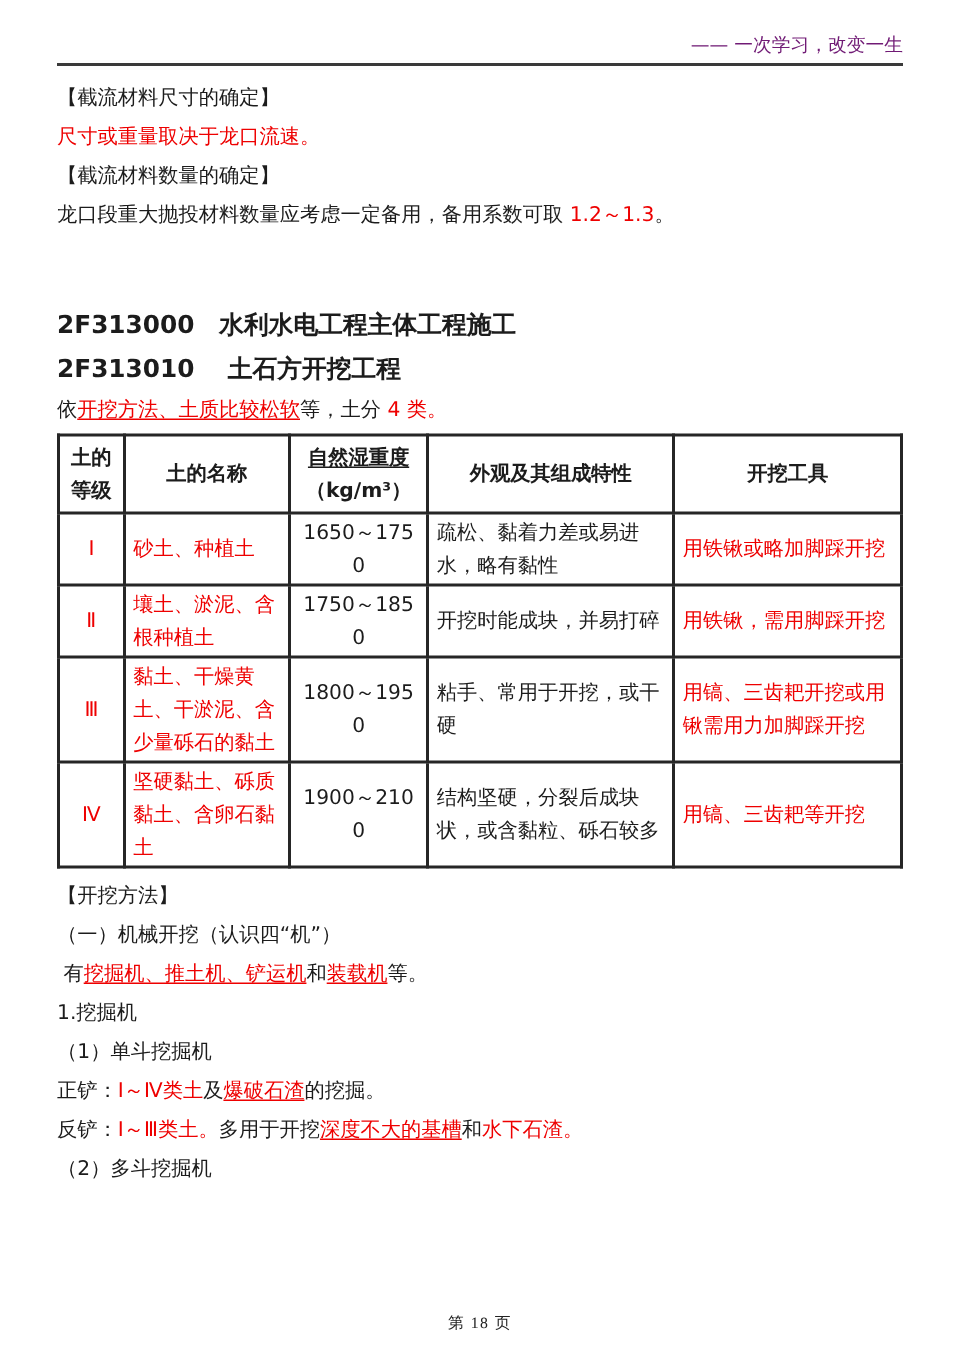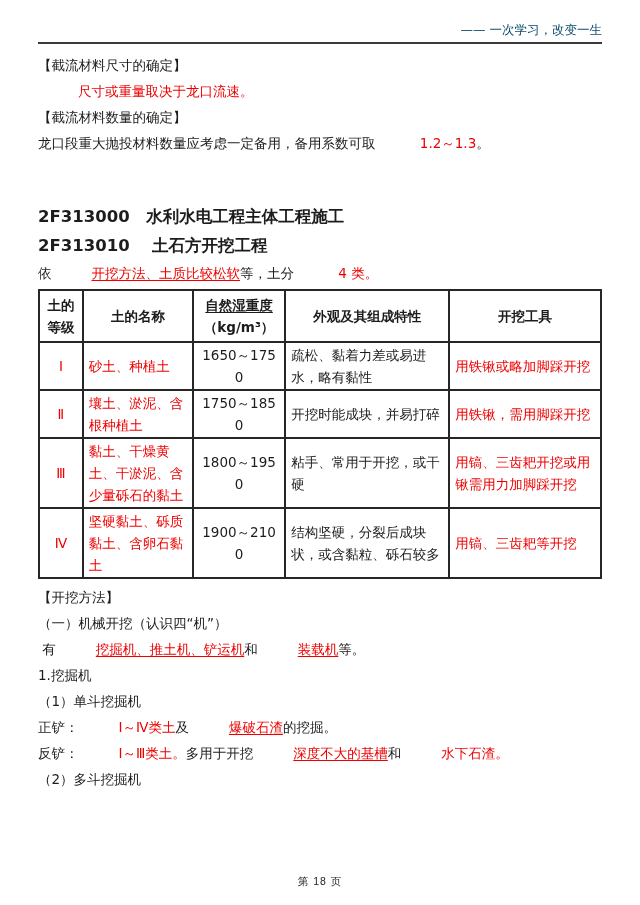--- a/index.html
+++ b/index.html
@@ -4,43 +4,43 @@
 <style>
   html,body{margin:0;padding:0;}
   body{
     width:640px;height:905px;background:#ffffff;position:relative;
     font-family:"DejaVu Sans","Liberation Sans",sans-serif;
     color:#1c1c1c;overflow:hidden;
   }
   .page{padding:0 38px;}
   .page-header{
     margin-top:22px;padding-bottom:3px;border-bottom:2px solid #3a3a3a;
-    text-align:right;font-size:12.5px;color:#0c4a6e;
+    text-align:right;font-size:12.5px;color:#701a75;
   }
   .content{margin-top:8px;}
   .line{font-size:13.5px;line-height:26px;white-space:pre-wrap;}
   .line.pb{font-weight:bold;}
   .line.h1{font-size:16.5px;font-weight:bold;line-height:29px;}
   .spacer{height:46px;}
-  .red{color:#ee0000;margin-left:40px;}
+  .red{color:#ee0000;}
   .u{text-decoration:underline;text-underline-offset:2px;}
   table.soil{
     border-collapse:collapse;width:100%;margin:3px 0 5px 0;table-layout:fixed;
   }
   table.soil th,table.soil td{
     border:2px solid #262626;padding:1px 5px;font-size:13.5px;line-height:22px;
     vertical-align:middle;word-break:break-all;
   }
   table.soil th{font-weight:bold;text-align:center;padding:3px 2px;}
   table.soil td{text-align:left;}
   table.soil td.center{text-align:center;}
   col.c1{width:7.8%}col.c2{width:19.6%}col.c3{width:16.4%}col.c4{width:29.2%}col.c5{width:27%}
   .page-footer{
     position:absolute;left:0;right:0;bottom:16px;text-align:center;
-    font-family:Liberation Sans, sans-serif;
+    font-family:Liberation Serif, serif;
     font-size:10.5px;color:#222;letter-spacing:1px;
   }
 </style>
 </head>
 <body>
 
 <div class="page">
   <div class="page-header">
     <span>—— 一次学习，改变一生</span>
   </div>

